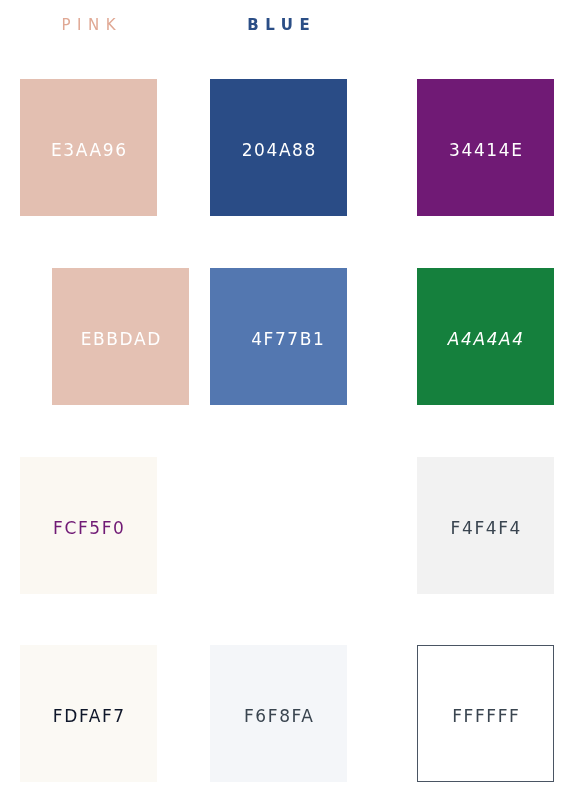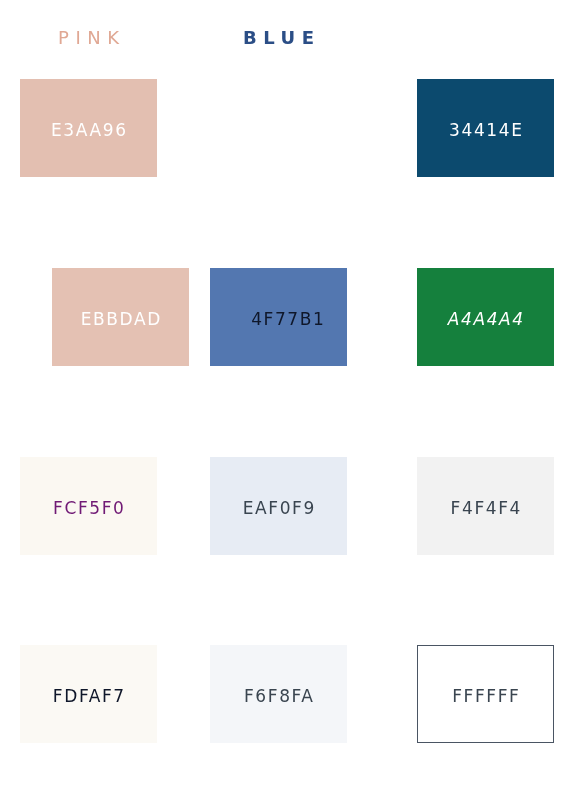--- a/index.html
+++ b/index.html
@@ -26,45 +26,45 @@
   
   .headers {
     position: absolute;
     left: 0;
     top: 12px;
     width: 574px;
     height: 36px;
   }
   .col-header {
     position: absolute;
-    top: 13px;
+    top: 0;
     width: 137px;
     text-align: center;
-    font-size: 18px;
+    font-size: 15px;
     letter-spacing: 6.5px;
     text-indent: 6.5px;
     line-height: 26px;
     white-space: nowrap;
   }
   .col-header.c1 { left: 20px;  color: #E0A894; font-weight: 400; }
   .col-header.c2 { left: 210px; color: #2B4E86; font-weight: 700; }
   .col-header.c3 { left: 417px; color: transparent; }
 
   
   .grid {
     position: absolute;
     left: 0;
     top: 79px;
     width: 574px;
     height: 703px;
   }
   .swatch {
     position: absolute;
     width: 137px;
-    height: 98px;
+    height: 137px;
     box-sizing: border-box;
   }
   .swatch .hex {
     position: absolute;
     left: 0;
     right: 0;
     top: 50%;
     transform: translateY(-42%);
     text-align: center;
     font-size: 17px;
@@ -96,39 +96,39 @@
     <div class="col-header c1" style="color: rgb(224, 168, 148);">PINK</div>
     <div class="col-header c2" style="color: rgb(43, 78, 134);">BLUE</div>
     <div class="col-header c3"></div>
   </div>
 
   <div class="grid">
 
     <div class="swatch cx1 ry1" style="background: rgb(227, 191, 177);">
       <span class="hex" style="color: rgb(255, 255, 255);">E3AA96</span>
     </div>
-    <div class="swatch cx3 ry1" style="background: #0c4a6e;">
+    <div class="swatch cx2 ry1" style="background: rgb(42, 76, 134);">
+      <span class="hex" style="color: rgb(255, 255, 255);">204A88</span>
+    </div>
+    <div class="swatch cx3 ry1" style="background: #701a75;">
       <span class="hex" style="color: rgb(255, 255, 255);">34414E</span>
     </div>
 
     <div class="swatch cx1 ry2" style="background: rgb(228, 193, 179); margin-left: 32px;">
       <span class="hex" style="color: rgb(255, 255, 255);">EBBDAD</span>
     </div>
     <div class="swatch cx2 ry2" style="background: rgb(83, 119, 176);">
-      <span class="hex" style="color: #0f172a; padding-left: 18px;">4F77B1</span>
+      <span class="hex" style="color: #ffffff; padding-left: 18px;">4F77B1</span>
     </div>
     <div class="swatch cx3 ry2" style="background: #15803d; font-style: italic;">
       <span class="hex" style="color: rgb(255, 255, 255);">A4A4A4</span>
     </div>
 
     <div class="swatch cx1 ry3" style="background: rgb(251, 248, 242);">
       <span class="hex" style="color: #701a75;">FCF5F0</span>
-    </div>
-    <div class="swatch cx2 ry3" style="background: rgb(231, 236, 244);">
-      <span class="hex" style="color: rgb(58, 69, 80);">EAF0F9</span>
     </div>
     <div class="swatch cx3 ry3" style="background: rgb(242, 242, 242);">
       <span class="hex" style="color: rgb(58, 69, 80);">F4F4F4</span>
     </div>
 
     <div class="swatch cx1 ry4" style="background: rgb(251, 249, 244);">
       <span class="hex" style="color: #0f172a;">FDFAF7</span>
     </div>
     <div class="swatch cx2 ry4" style="background: rgb(244, 246, 249);">
       <span class="hex" style="color: rgb(58, 69, 80);">F6F8FA</span>

